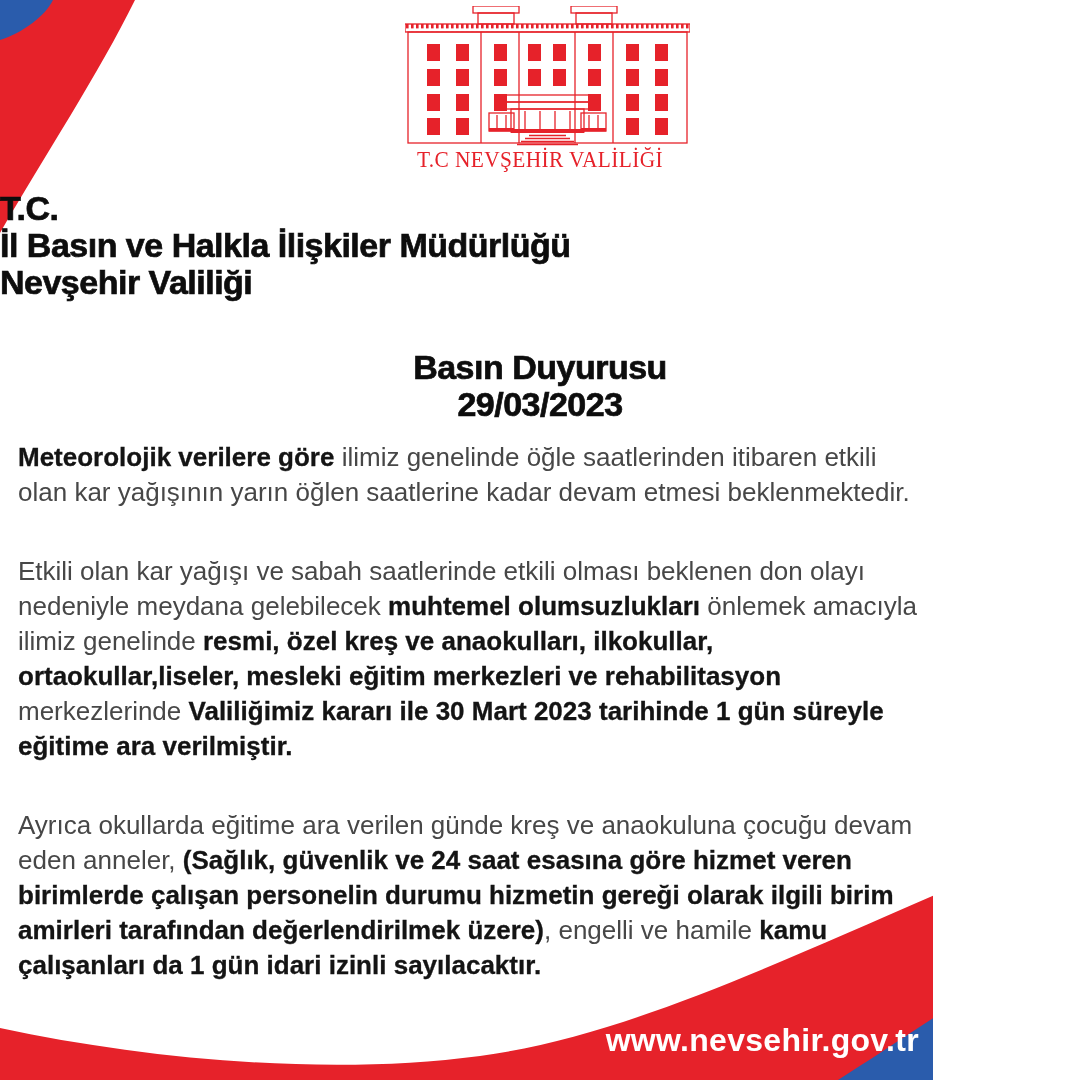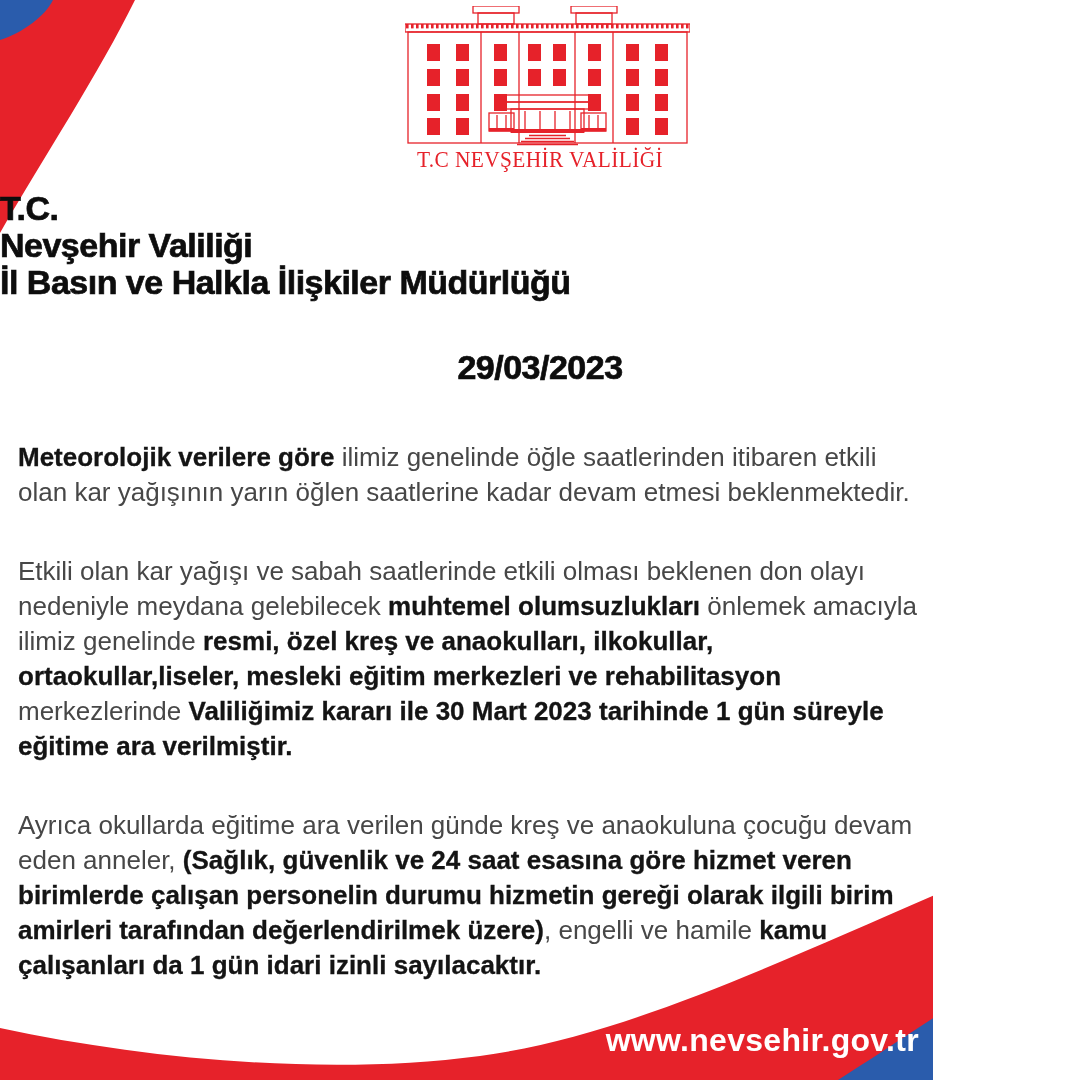--- a/index.html
+++ b/index.html
@@ -131,25 +131,26 @@
       <rect x="106" y="123" width="73" height="4"></rect>
       <rect x="84" y="122" width="25" height="3.5"></rect>
       <rect x="176" y="122" width="25" height="3.5"></rect>
     </g>
   </svg>
 
   <div class="logo-caption">T.C NEVŞEHİR VALİLİĞİ</div>
 
   <div class="titles">
     <div>T.C.</div>
+    <div>İl Basın ve Halkla İlişkiler Müdürlüğü</div>
     <div>Nevşehir Valiliği</div>
-    <div>İl Basın ve Halkla İlişkiler Müdürlüğü</div>
   </div>
 
   <div class="subtitle">
+    <div>Basın Duyurusu</div>
     <div>29/03/2023</div>
   </div>
 
   <div class="body-text">
       <p><span class="run-bold">Meteorolojik verilere göre </span><span class="run">ilimiz genelinde öğle saatlerinden itibaren etkili olan kar yağışının yarın öğlen saatlerine kadar devam etmesi beklenmektedir.</span></p>
       <p><span class="run">Etkili olan kar yağışı ve sabah saatlerinde etkili olması beklenen don olayı nedeniyle meydana gelebilecek </span><span class="run-bold">muhtemel olumsuzlukları</span><span class="run"> önlemek amacıyla ilimiz genelinde </span><span class="run-bold">resmi, özel kreş ve anaokulları, ilkokullar, ortaokullar,liseler, mesleki eğitim merkezleri ve rehabilitasyon</span><span class="run"> merkezlerinde </span><span class="run-bold">Valiliğimiz kararı ile 30 Mart 2023 tarihinde 1 gün süreyle eğitime ara verilmiştir.</span></p>
       <p><span class="run">Ayrıca okullarda eğitime ara verilen günde kreş ve anaokuluna çocuğu devam eden anneler, </span><span class="run-bold">(Sağlık, güvenlik ve 24 saat esasına göre hizmet veren birimlerde çalışan personelin durumu hizmetin gereği olarak ilgili birim amirleri tarafından değerlendirilmek üzere)</span><span class="run">, engelli ve hamile </span><span class="run-bold">kamu çalışanları da 1 gün idari izinli sayılacaktır.</span></p>
     </div>
 
   <svg class="decor decor-bottom" viewBox="0 0 1080 300" preserveAspectRatio="none" aria-hidden="true">

